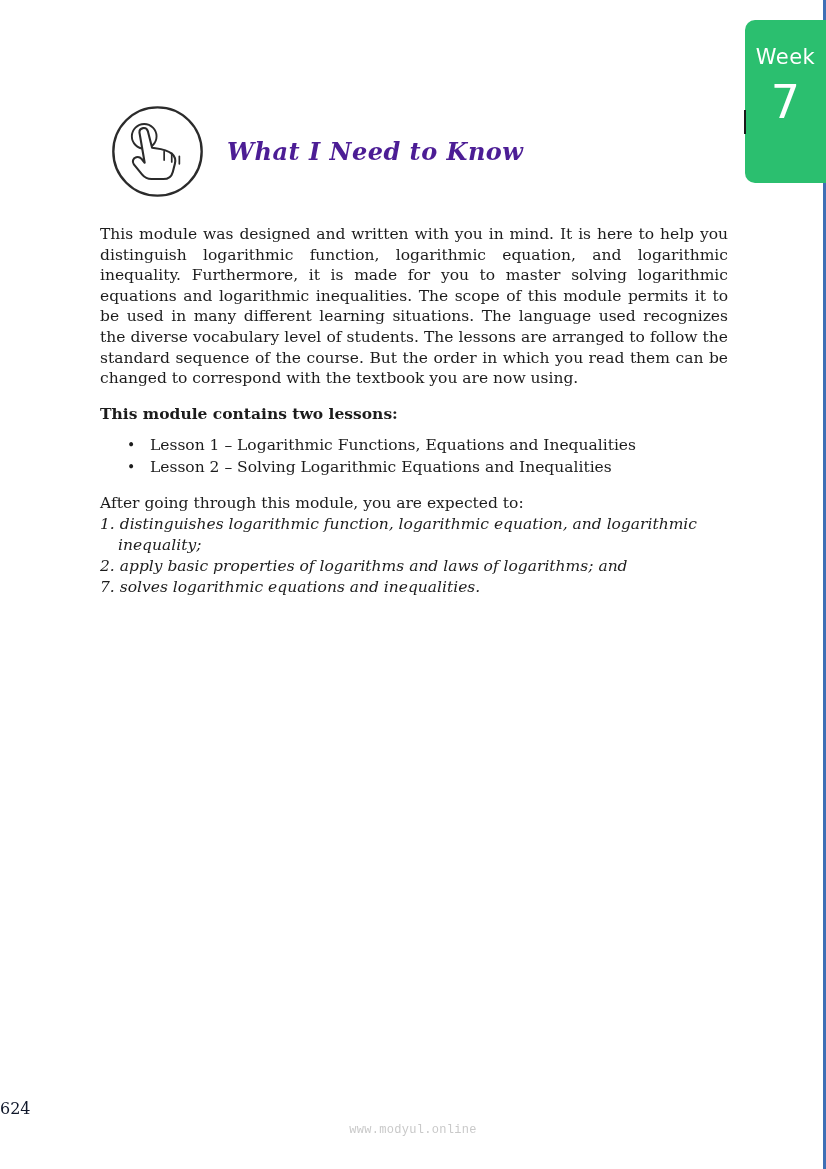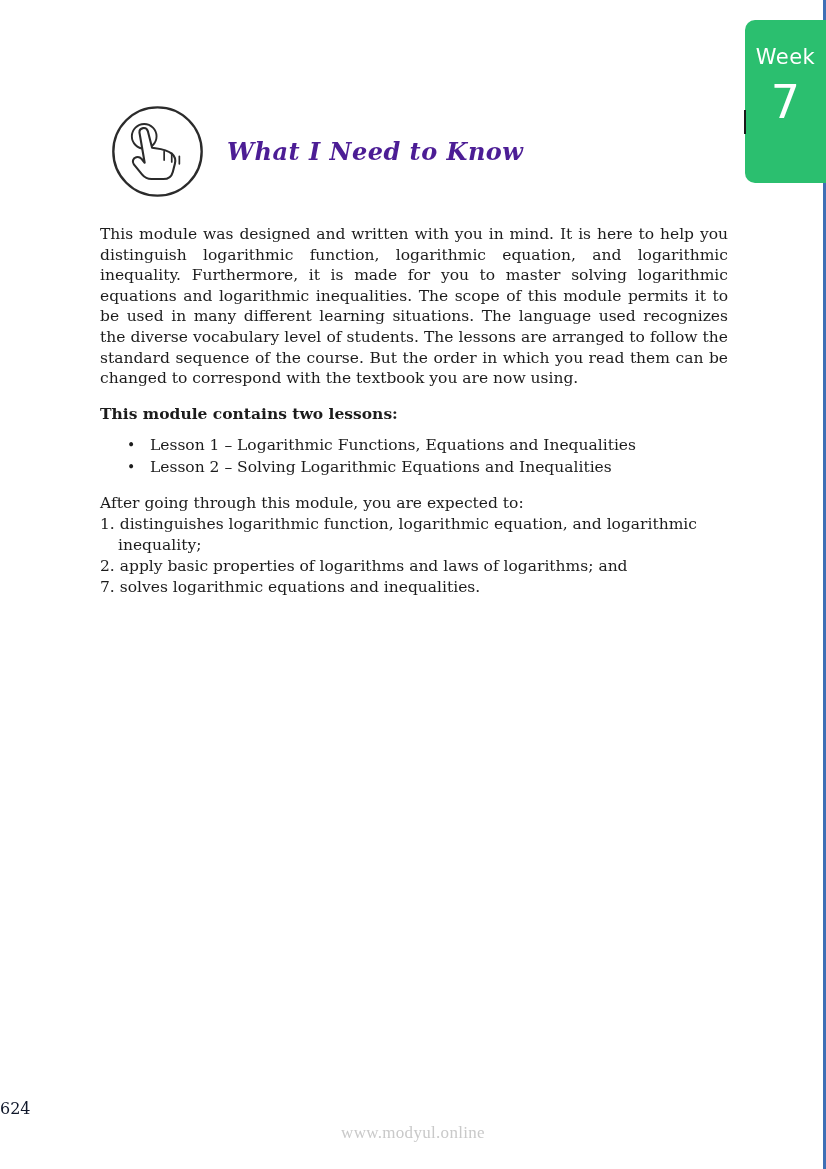--- a/index.html
+++ b/index.html
@@ -65,37 +65,37 @@
     width: 628px;
     font-size: 15.5px;
     line-height: 1.33;
   }
   .intro { text-align: justify; }
   .lessons-intro { margin-top: 15px; font-weight: bold; }
   .lesson-list { margin-top: 11px; }
   .lesson-item { display: flex; padding-left: 27px; line-height: 21.5px; }
   .bullet { width: 23px; flex: 0 0 auto; font-size: 14px; }
   .objectives-intro { margin-top: 15px; }
-  .objectives { margin-top: 0; }
+  .objectives { margin-top: 0; font-style: italic; }
   .objective { padding-left: 18px; text-indent: -18px; line-height: 21px; }
   .page-number {
     position: absolute;
     top: 1099px; left: 0;
     width: 100%;
     text-align: left;
     font-size: 16px;
     color: #0f172a;
   }
   .watermark {
     position: absolute;
     top: 1123px; left: 0;
     width: 100%;
     text-align: center;
-    font-family: Liberation Serif, serif;
-    font-size: 17px;
+    font-family: Liberation Mono, monospace;
+    font-size: 12px;
     letter-spacing: 0.3px;
     color: #c9c9c9;
   }
 </style>
 </head>
 <body>
 
 <div class="page">
 
   <div class="edge-line"></div>

